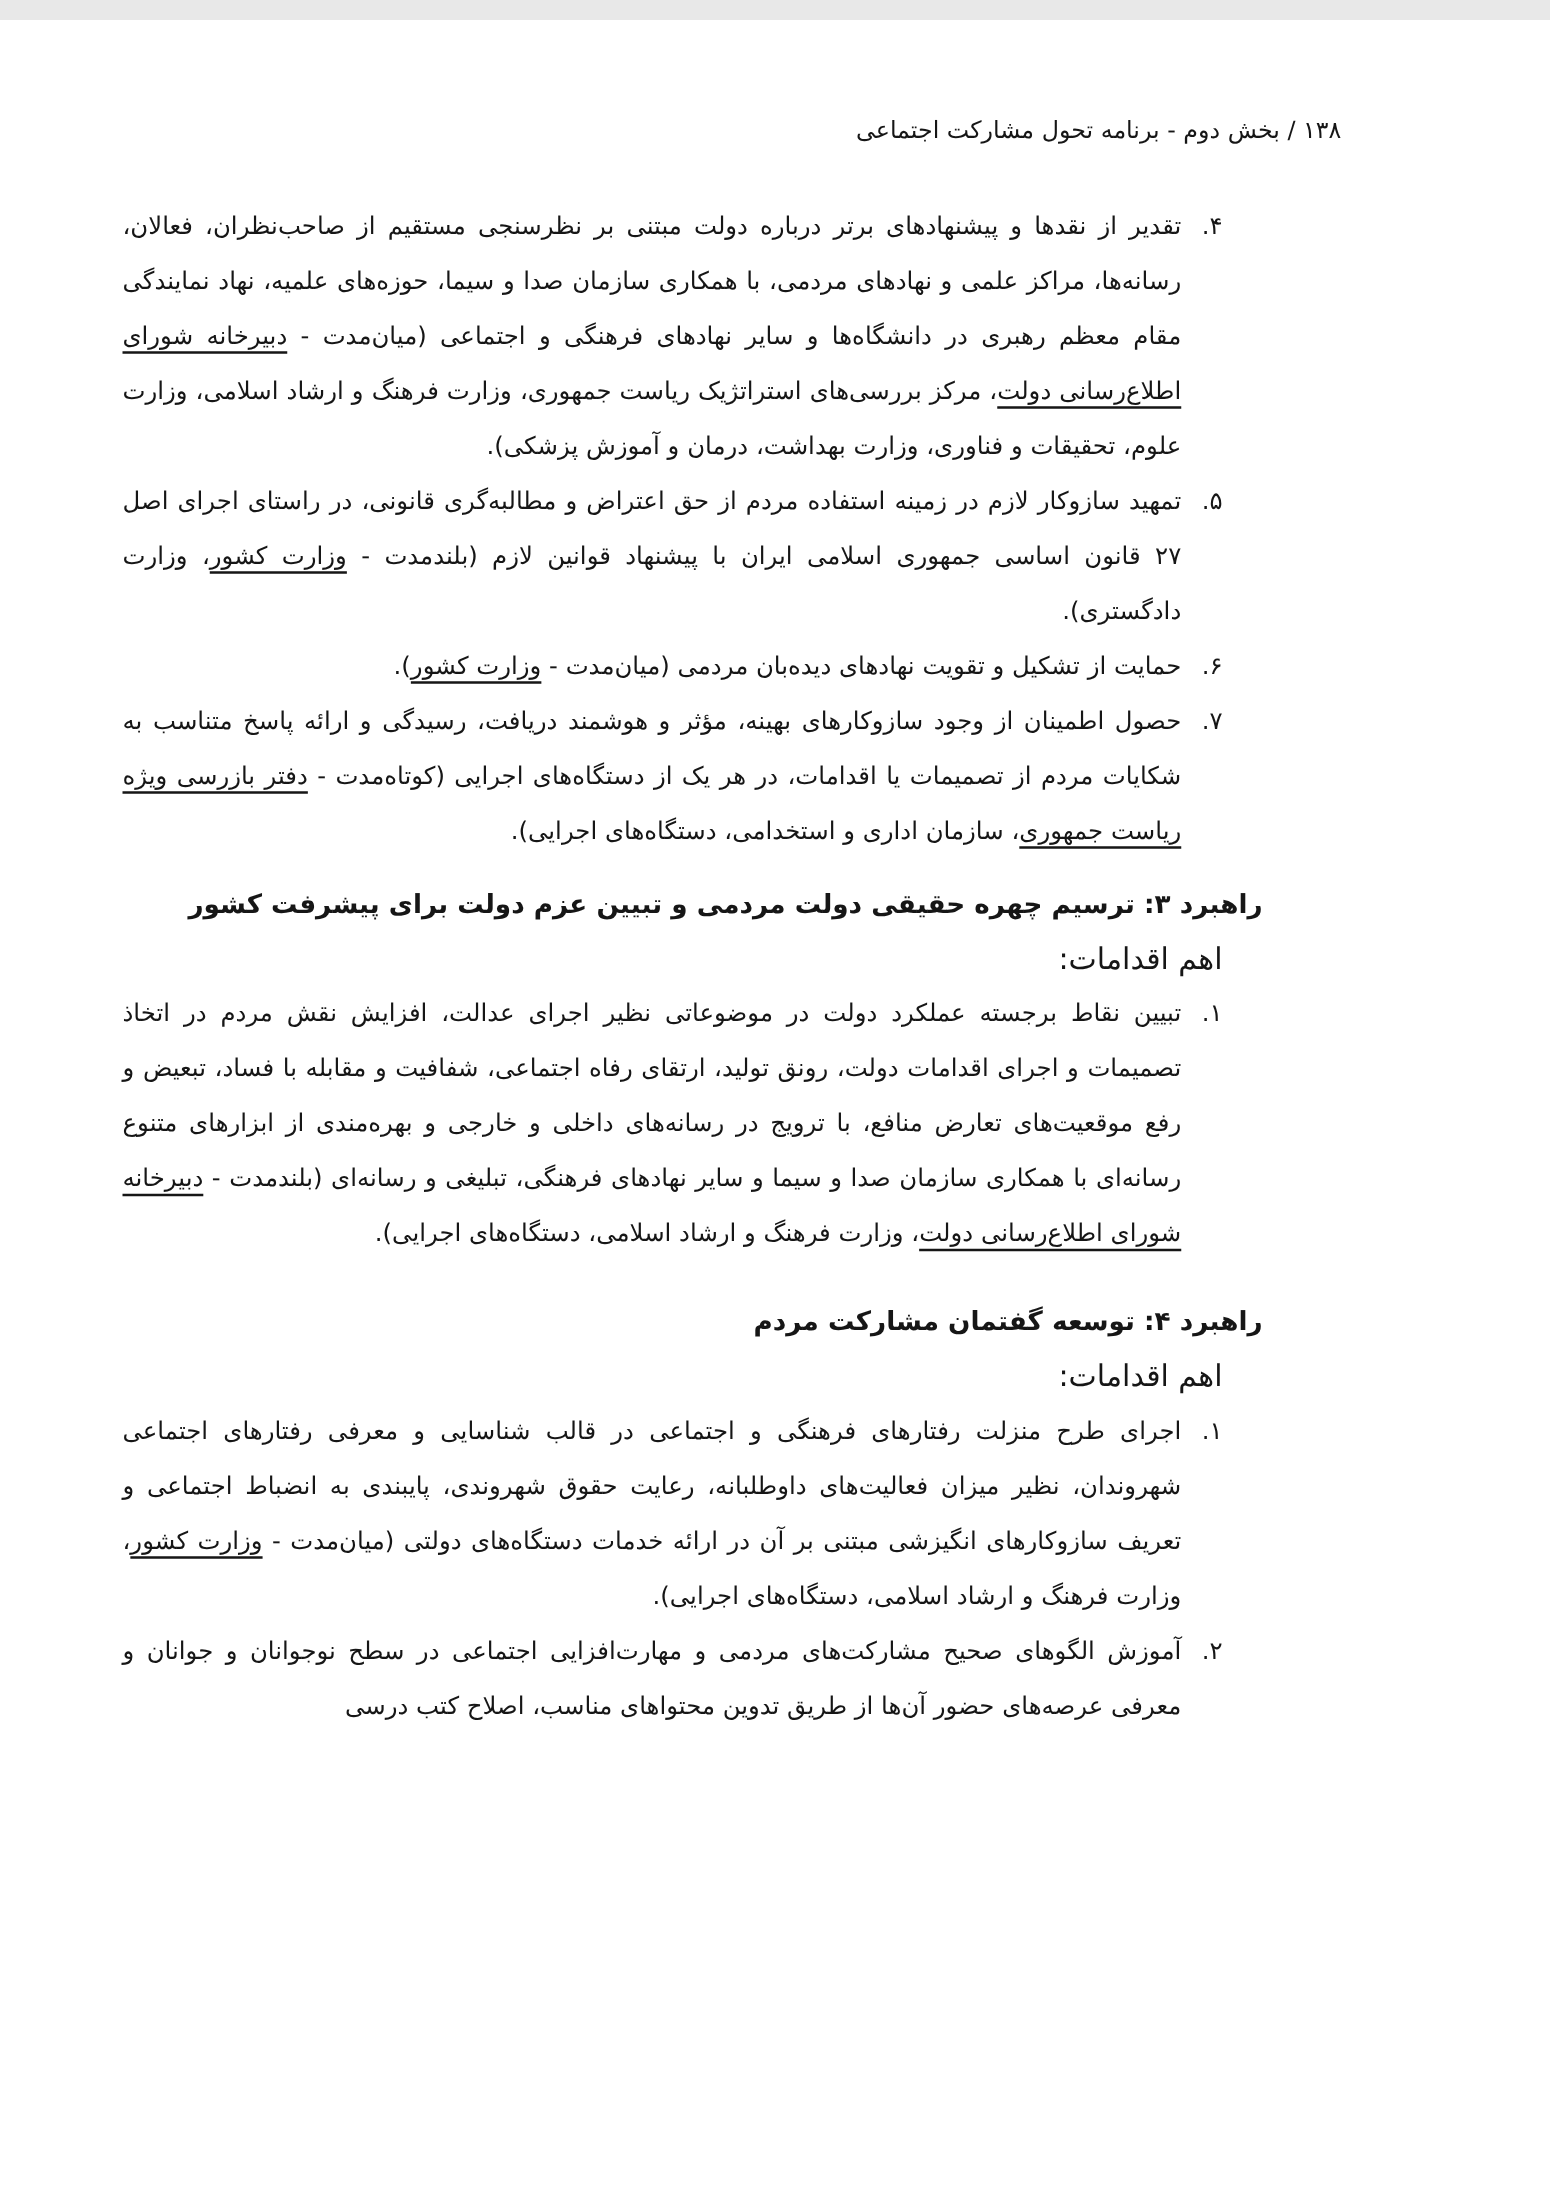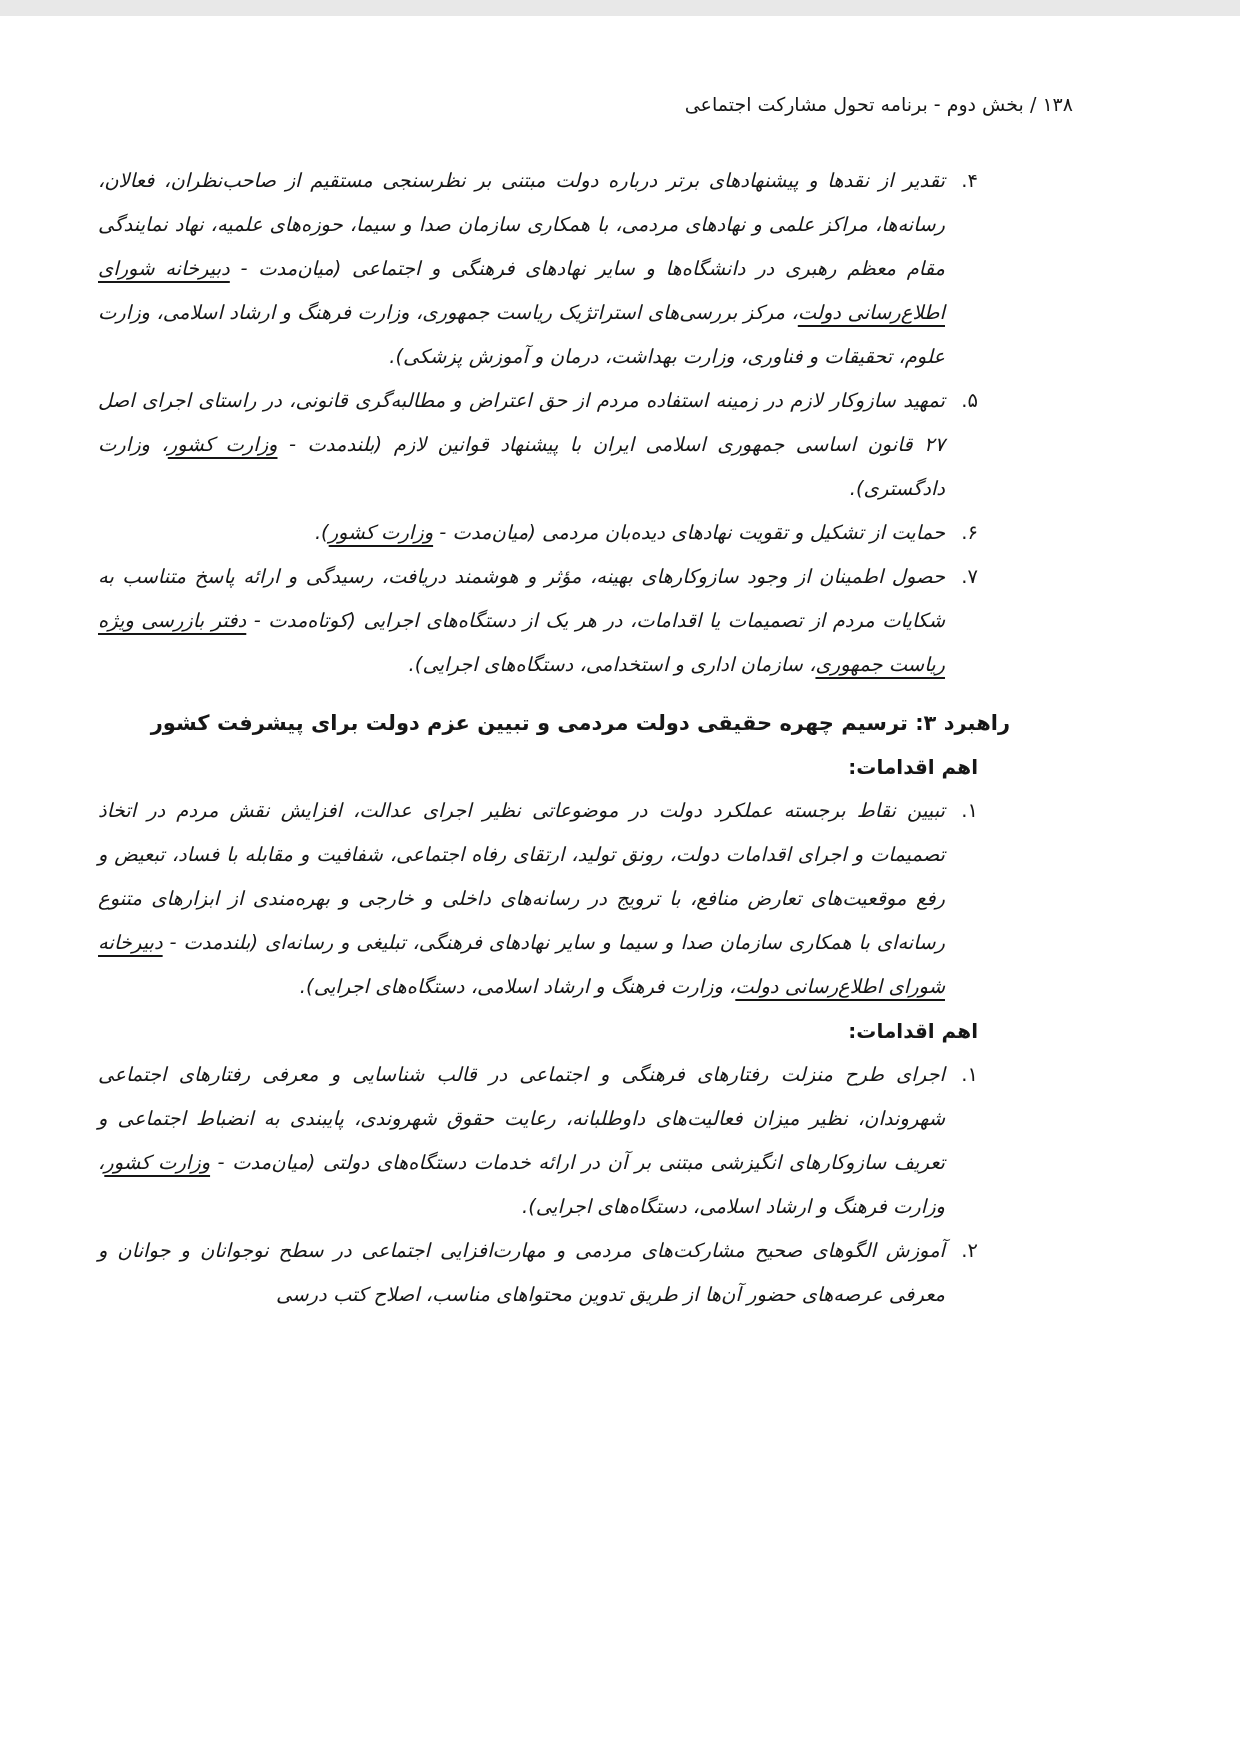--- a/index.html
+++ b/index.html
@@ -43,33 +43,32 @@
   }
   .li .num {
     position: absolute;
     right: 0;
     top: 0;
     width: 33px;
     text-align: right;
   }
   .li .li-text {
     padding-right: 33px;
-    font-style: italic;
   }
   .h {
     font-weight: bold;
     font-size: 21px;
     text-align: right;
     margin-right: -32px;
   }
   .h3-title { margin-top: 14px; text-align: right; }
   .h4-title { margin-top: 26px; }
   .sub {
-    font-weight: bold;
-    font-size: 20px;
+    font-weight: normal;
+    font-size: 24px;
     text-align: right;
   }
   u {
     text-decoration: underline;
     text-decoration-thickness: 1.5px;
     text-underline-offset: 6px;
   }
 </style>
 </head>
 <body>
@@ -103,20 +102,21 @@
 
     <div class="h h3-title">راهبرد ۳: ترسیم چهره حقیقی دولت مردمی و تبیین عزم دولت برای پیشرفت کشور</div>
 
     <div class="sub">اهم اقدامات:</div>
 
     <div class="li">
       <span class="num">۱.</span>
       <div class="li-text">تبیین نقاط برجسته عملکرد دولت در موضوعاتی نظیر اجرای عدالت، افزایش نقش مردم در اتخاذ تصمیمات و اجرای اقدامات دولت، رونق تولید، ارتقای رفاه اجتماعی، شفافیت و مقابله با فساد، تبعیض و رفع موقعیت‌های تعارض منافع، با ترویج در رسانه‌های داخلی و خارجی و بهره‌مندی از ابزارهای متنوع رسانه‌ای با همکاری سازمان صدا و سیما و سایر نهادهای فرهنگی، تبلیغی و رسانه‌ای (بلندمدت - <u>دبیرخانه شورای اطلاع‌رسانی دولت</u>، وزارت فرهنگ و ارشاد اسلامی، دستگاه‌های اجرایی).</div>
     </div>
 
+    <div class="h h4-title">راهبرد ۴: توسعه گفتمان مشارکت مردم</div>
 
     <div class="sub">اهم اقدامات:</div>
 
     <div class="li">
       <span class="num">۱.</span>
       <div class="li-text">اجرای طرح منزلت رفتارهای فرهنگی و اجتماعی در قالب شناسایی و معرفی رفتارهای اجتماعی شهروندان، نظیر میزان فعالیت‌های داوطلبانه، رعایت حقوق شهروندی، پایبندی به انضباط اجتماعی و تعریف سازوکارهای انگیزشی مبتنی بر آن در ارائه خدمات دستگاه‌های دولتی (میان‌مدت - <u>وزارت کشور</u>، وزارت فرهنگ و ارشاد اسلامی، دستگاه‌های اجرایی).</div>
     </div>
 
     <div class="li">
       <span class="num">۲.</span>

